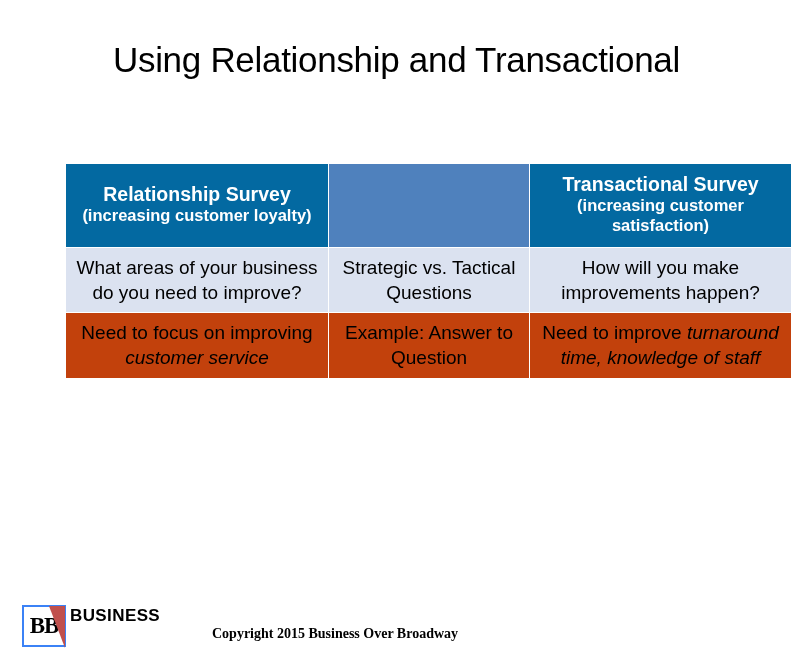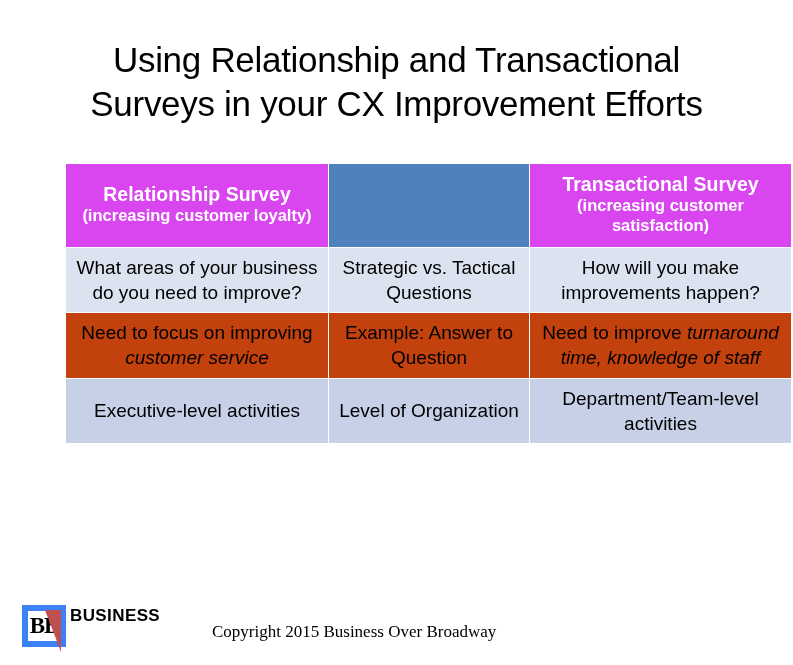--- a/index.html
+++ b/index.html
@@ -45,21 +45,21 @@
     vertical-align: middle;
     text-align: center;
     padding: 7px 10px;
     border: 1px solid #ffffff;
   }
   .col-a { width: 242px; }
   .col-b { width: 180px; }
   .col-c { width: 241px; }
 
   tr.header td {
-    background: #d946ef;
+    background: #0369a1;
     color: #ffffff;
     font-weight: bold;
     font-size: 19.5px;
     line-height: 1.18;
     padding-top: 9px;
     padding-bottom: 11px;
   }
   tr.header td.mid { background: #4f81bd; }
   tr.header .sub {
     display: block;
@@ -98,21 +98,21 @@
     left: 22px;
     bottom: 18px;
     display: flex;
     align-items: stretch;
     height: 42px;
   }
   .logo-mark {
     width: 44px;
     height: 42px;
     background: #ffffff;
-    border: 6px solid #3b82f6;
+    border: 2px solid #3b82f6;
     box-sizing: border-box;
     position: relative;
     display: flex;
     align-items: center;
     justify-content: center;
   }
   .logo-mark .bb {
     font-family: "Liberation Serif", serif;
     font-weight: bold;
     font-size: 23px;
@@ -142,32 +142,32 @@
     line-height: 20px;
     letter-spacing: 0.4px;
     color: #000000;
     margin-top: 44px;
   }
   .copyright {
     position: absolute;
     left: 212px;
     bottom: 23px;
     font-family: "Liberation Serif", serif;
-    font-size: 17px;
-    color: #000000;
+    font-size: 14px;
+    color: #000000;
+    font-weight: bold;
   }
 </style>
 </head>
 <body>
 
 <div class="slide">
 
   <div class="title">
     <div>Using Relationship and Transactional</div>
-    <div>Surveys in your CX Improvement Efforts</div>
   </div>
 
   <div class="table-wrap">
     <table class="cx">
       <tbody>
           <tr class="header">
         <td class="col-a">
           <span>Relationship Survey</span>
           <span class="sub">(increasing customer loyalty)</span>
         </td>
@@ -183,25 +183,20 @@
         <td class="mid-cell">Strategic vs. Tactical Questions</td>
         <td class="side">How will you make improvements happen?</td>
       </tr>
 
       <tr class="band2">
         <td class="side"><span>Need to focus on improving </span><span class="ital">customer service</span></td>
         <td class="mid-cell">Example: Answer to Question</td>
         <td class="side"><span>Need to improve </span><span class="ital">turnaround time, knowledge of staff</span></td>
       </tr>
 
-      <tr class="band3">
-        <td class="side">Executive-level activities</td>
-        <td class="mid-cell">Level of Organization</td>
-        <td class="side">Department/Team-level activities</td>
-      </tr>
     </tbody>
       </table>
   </div>
 
   <div class="footer">
     <div class="logo">
       <div class="logo-mark">
         <span class="bb">BB</span>
         <span class="slash"></span>
       </div>

